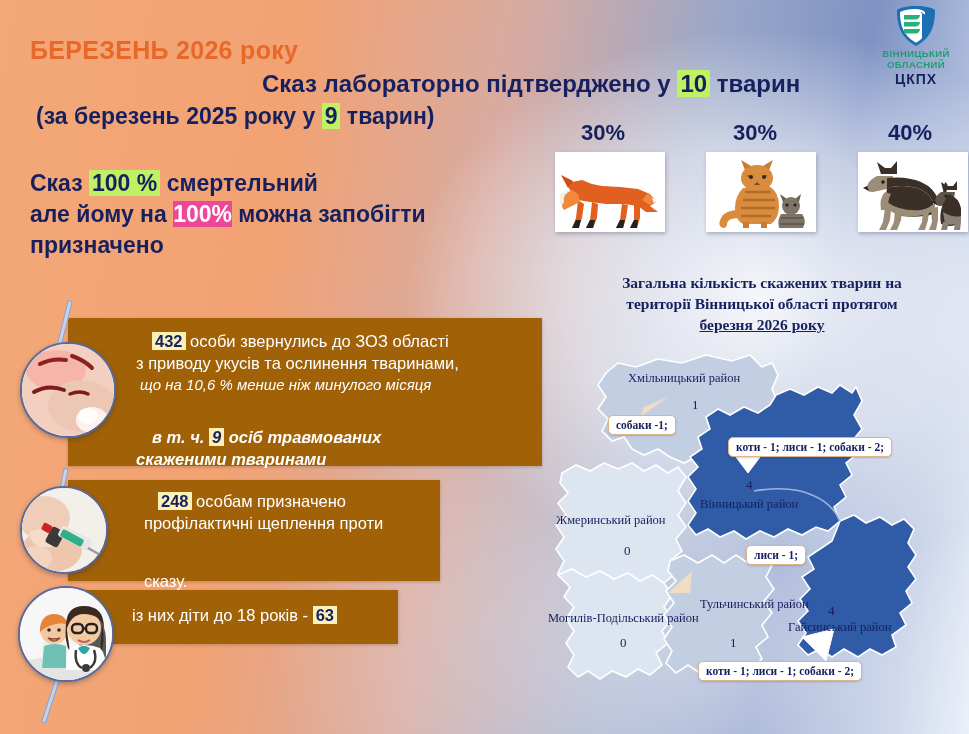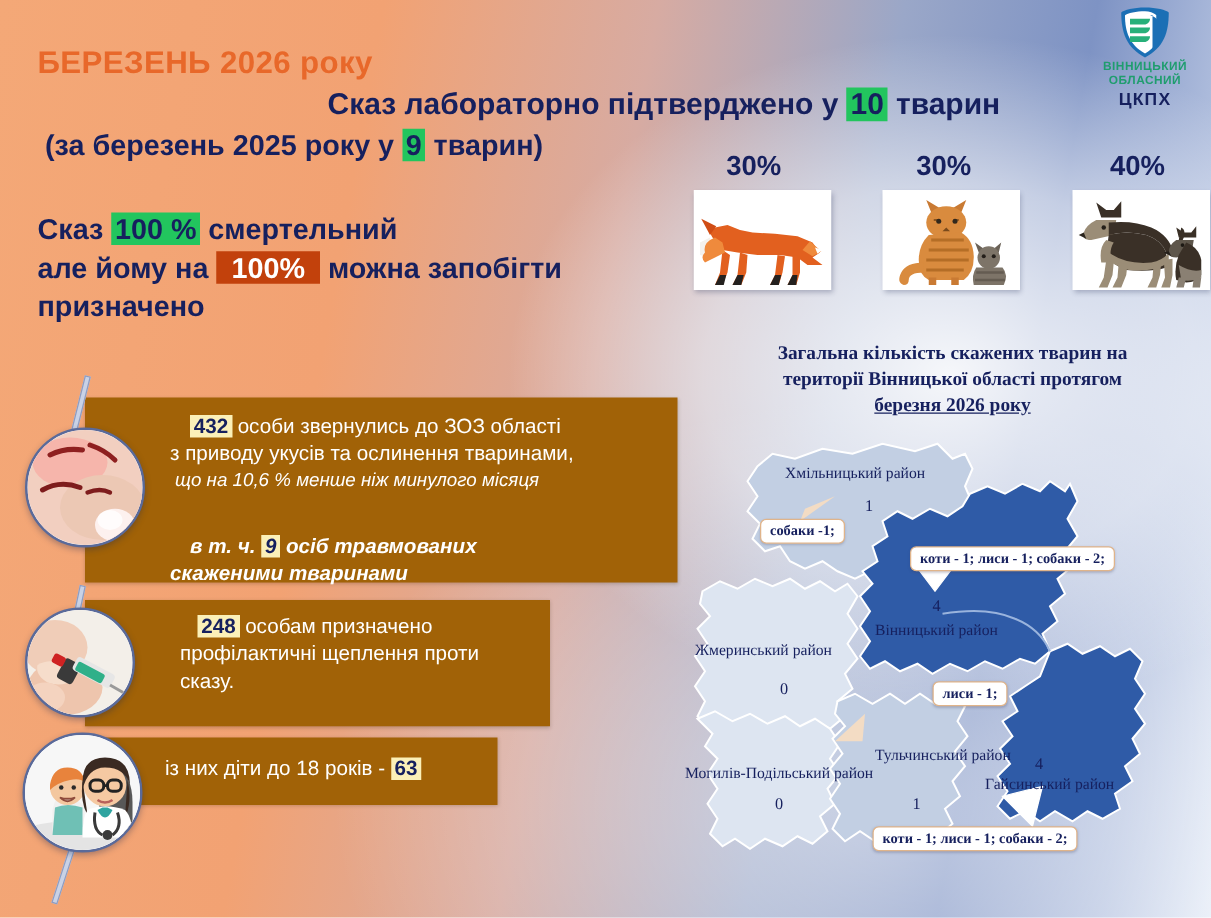--- a/index.html
+++ b/index.html
@@ -23,22 +23,22 @@
   #lab-line{
     left:262px;top:70px;
     font-size:24px;font-weight:bold;color:#16205e;
     white-space:nowrap;
   }
   #prev-line{
     left:36px;top:103px;
     font-size:23px;font-weight:bold;color:#16205e;
     white-space:nowrap;
   }
-  .hl-pale{background:#22c55e;padding:0 3px;}
-  .hl-orange{background:#c2410c;color:#ffffff;padding:0 12px;}
+  .hl-pale{background:#bef264;padding:0 3px;}
+  .hl-orange{background:#ec4899;color:#ffffff;padding:0 0;}
 
   #mortal-block{
     left:30px;top:168px;
     font-size:23px;font-weight:bold;color:#16205e;
     line-height:31px;
   }
 
   
   #logo{left:868px;top:4px;width:96px;height:78px;text-align:center;}
   #logo svg{display:block;margin:0 auto;}
@@ -227,21 +227,21 @@
       <path d="M48 50 Q58 46 66 50" stroke="#7e1c1c" stroke-width="3.5" fill="none" stroke-linecap="round"></path>
       <ellipse cx="70" cy="76" rx="16" ry="13" fill="#fdf1ef"></ellipse>
       <ellipse cx="66" cy="72" rx="10" ry="8" fill="#ffffff" opacity=".8"></ellipse>
     </svg>
   </div>
 
   <div class="abs panel" style="left:68px;top:480px;width:372px;height:101px;">
     <div class="panel-inner" style="padding-top:10px;">
       <div class="p-line" style="margin-left:6px;"><span class="num-y">248</span><span> особам призначено</span></div>
       <div class="p-line" style="margin-left:-8px;">профілактичні щеплення проти</div>
-      <div class="p-line" style="margin-left:-8px;">сказу.</div>
+      <div class="p-line" style="margin-left:-8px;margin-top:36px;">сказу.</div>
     </div>
   </div>
   <div class="stick abs" style="left:60px;top:468px;width:3px;height:34px;transform:rotate(12deg);"></div>
   <div class="bubble" style="left:20px;top:486px;width:84px;height:84px;">
     <svg width="84" height="84" viewBox="0 0 84 84">
       <rect width="84" height="84" fill="#f3efe9"></rect>
       <ellipse cx="22" cy="30" rx="26" ry="22" fill="#f0cdb8"></ellipse>
       <ellipse cx="30" cy="62" rx="30" ry="22" fill="#eec5ad"></ellipse>
       <path d="M8 44 Q18 38 30 44 Q38 48 36 56 Q28 62 16 58 Q6 52 8 44 Z" fill="#f6ddcb"></path>
       <rect x="26" y="40" width="14" height="18" rx="3" fill="#3a3a3a" transform="rotate(28 33 49)"></rect>

